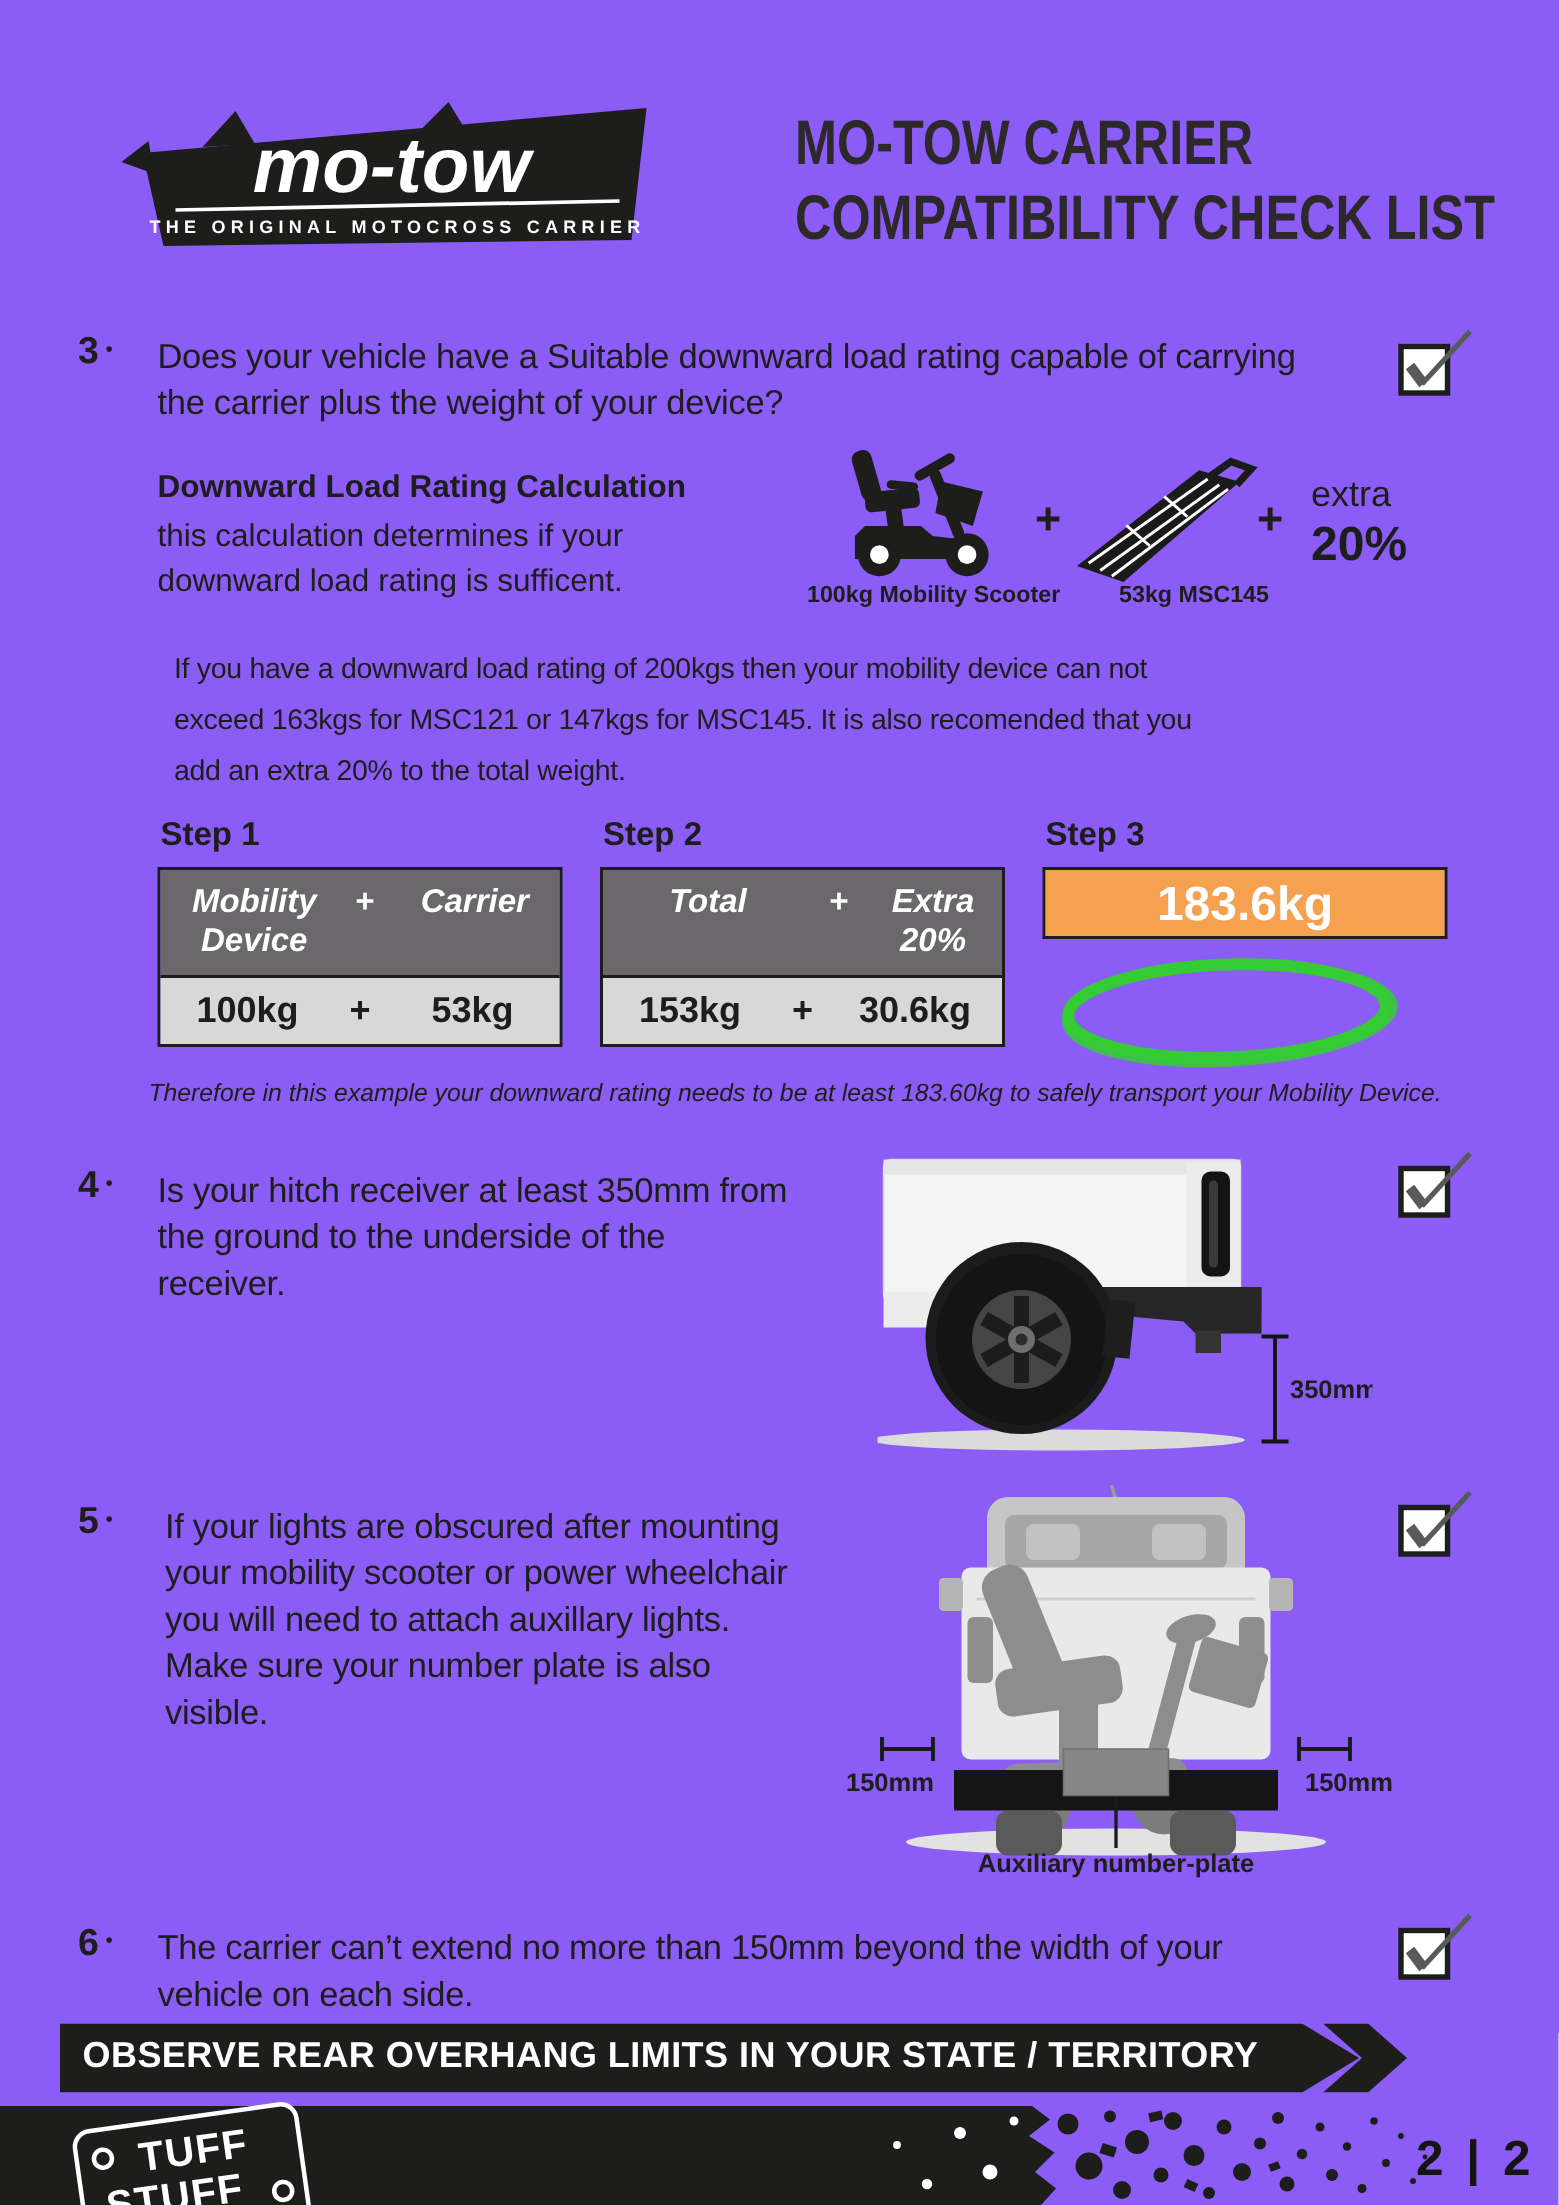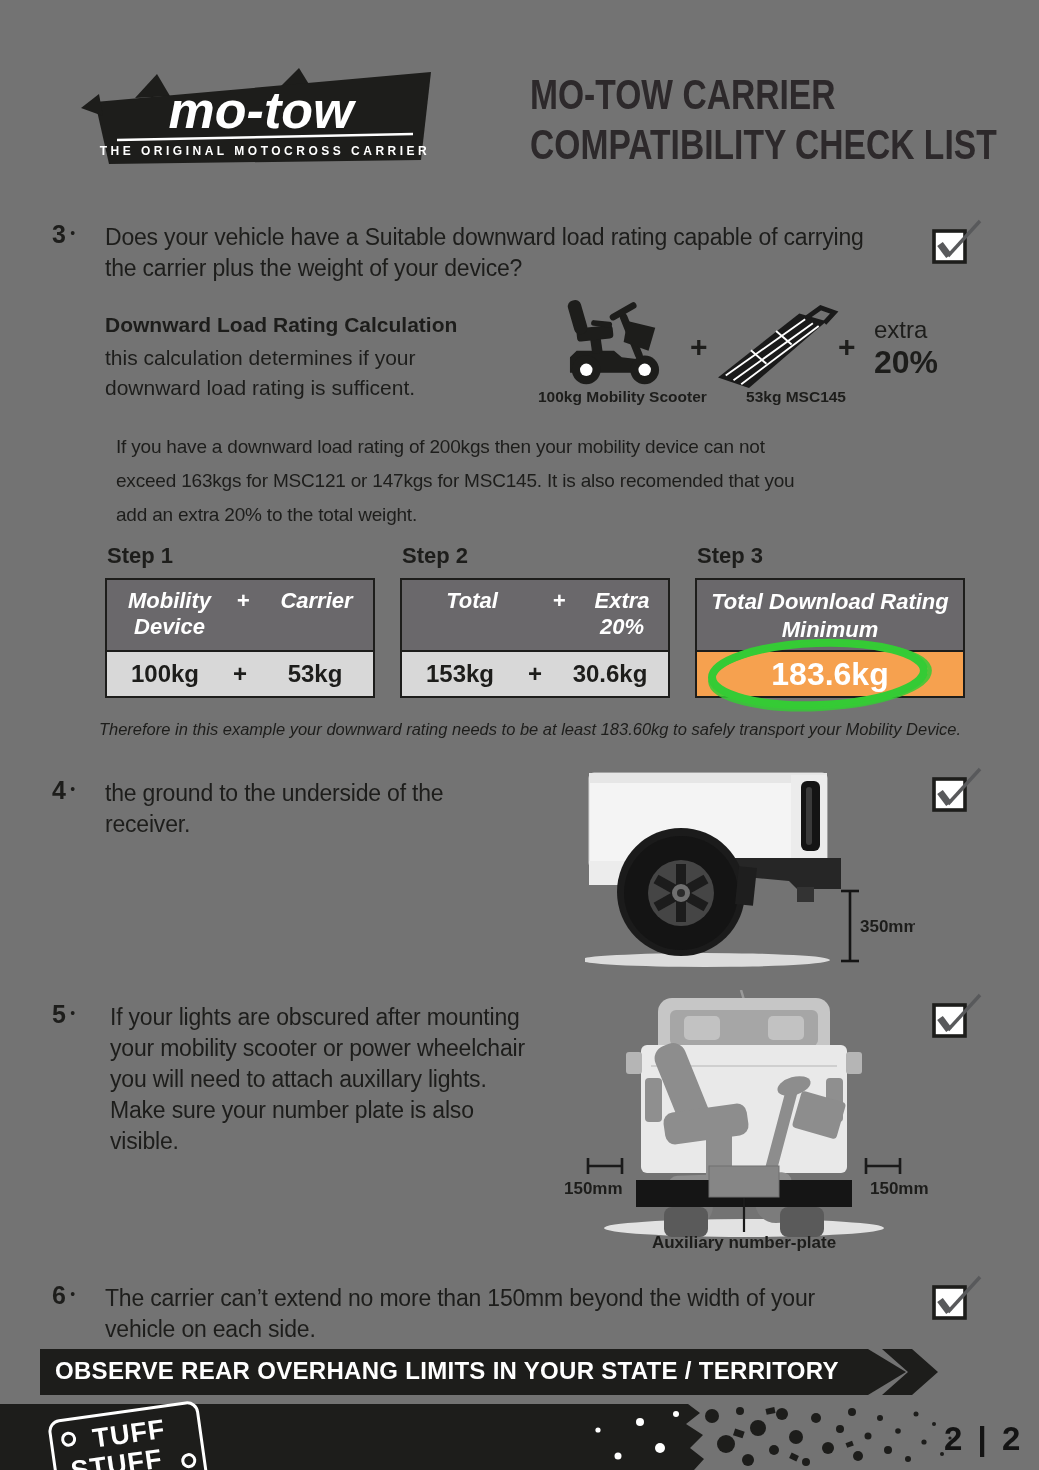--- a/index.html
+++ b/index.html
@@ -1,16 +1,16 @@
 <!DOCTYPE html>
 <html><head>
 <meta charset="utf-8">
 <style>
   html,body{margin:0;padding:0;background:#ffffff;}
-  .page{position:relative;width:1039px;height:1470px;background:#737373;overflow:hidden;
+  .page{position:relative;width:1039px;height:1470px;background:#8b5cf6;overflow:hidden;
         font-family:"Liberation Sans",sans-serif;color:#1d1d1b;}
   .abs{position:absolute;}
   
   .title-line{font-weight:800;font-size:42px;line-height:50px;color:#2d292b;
               transform:scaleX(0.80);transform-origin:left center;white-space:nowrap;letter-spacing:0px;}
   
   .q-number{font-size:25px;font-weight:700;}
   .q-bullet{font-size:14px;position:relative;top:-5px;}
   .q-text{font-size:23px;line-height:31px;letter-spacing:-0.2px;}
   .q-text .line{display:block;}
@@ -156,42 +156,40 @@
       <div class="tbl-col-b" style="max-width:92px;margin:0 auto;">Extra 20%</div>
     </div>
     <div class="tbl-val">
       <div class="tbl-col-a">153kg</div>
       <div class="tbl-col-op">+</div>
       <div class="tbl-col-b">30.6kg</div>
     </div>
   </div>
 
   <div class="abs tbl" style="left:695px;top:578px;">
-    <div class="tbl-head">
-      <div class="tbl-head-center">Total Download Rating Minimum</div>
-    </div>
     <div class="tbl-val tbl-val-orange">
       <div>183.6kg</div>
     </div>
   </div>
 
   <div class="abs" style="left:702px;top:632px;pointer-events:none;">
     <svg width="240" height="84" viewBox="0 0 240 84">
       <ellipse cx="116" cy="42" rx="106" ry="31" fill="none" stroke="#35cb35" stroke-width="8" transform="rotate(-2 116 42)"></ellipse>
       <ellipse cx="118" cy="44" rx="110" ry="33" fill="none" stroke="#35cb35" stroke-width="4" opacity="0.85" transform="rotate(-3 118 44)"></ellipse>
     </svg>
   </div>
 
   <div class="abs note" style="left:90px;top:720px;width:880px;">Therefore in this example your downward rating needs to be at least 183.60kg to safely transport your Mobility Device.</div>
 
   <div class="abs" style="left:52px;top:776px;">
     <span class="q-number">4</span>
     <span class="q-bullet">•</span>
   </div>
   <div class="abs q-text" style="left:105px;top:778px;width:470px;">
+    <span class="line">Is your hitch receiver at least 350mm from</span>
     <span class="line">the ground to the underside of the</span>
     <span class="line">receiver.</span>
   </div>
   <div class="abs" style="left:930px;top:766px;">
     <svg width="54" height="48" viewBox="0 0 54 48">
       <rect x="4" y="13" width="31" height="31" fill="#fff" stroke="#1d1d1b" stroke-width="3.6"></rect>
       <path d="M10 26 L19 38" stroke="#58595b" stroke-width="7" fill="none"></path>
       <path d="M18 38 L50 3" stroke="#58595b" stroke-width="3.4" fill="none"></path>
     </svg>
   </div>

